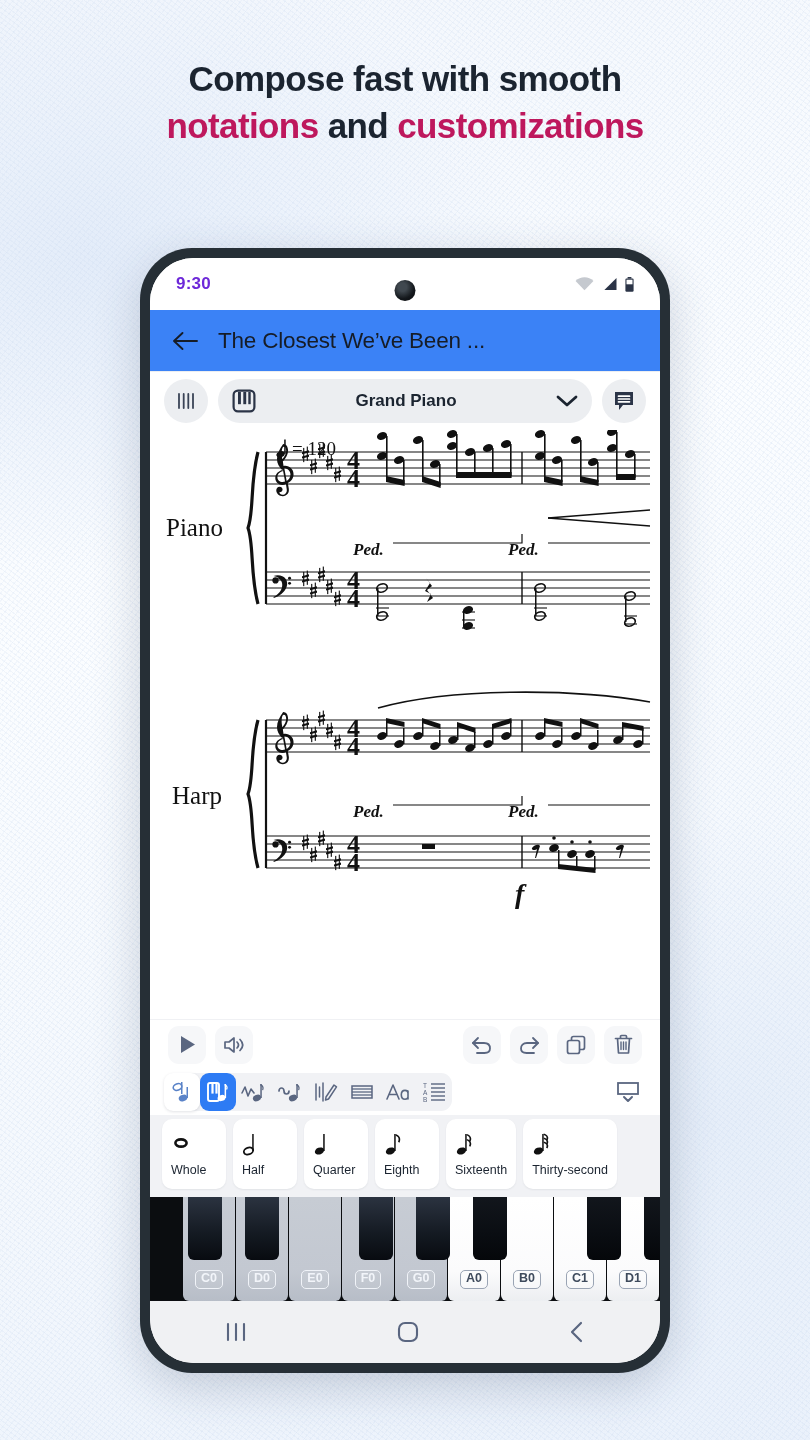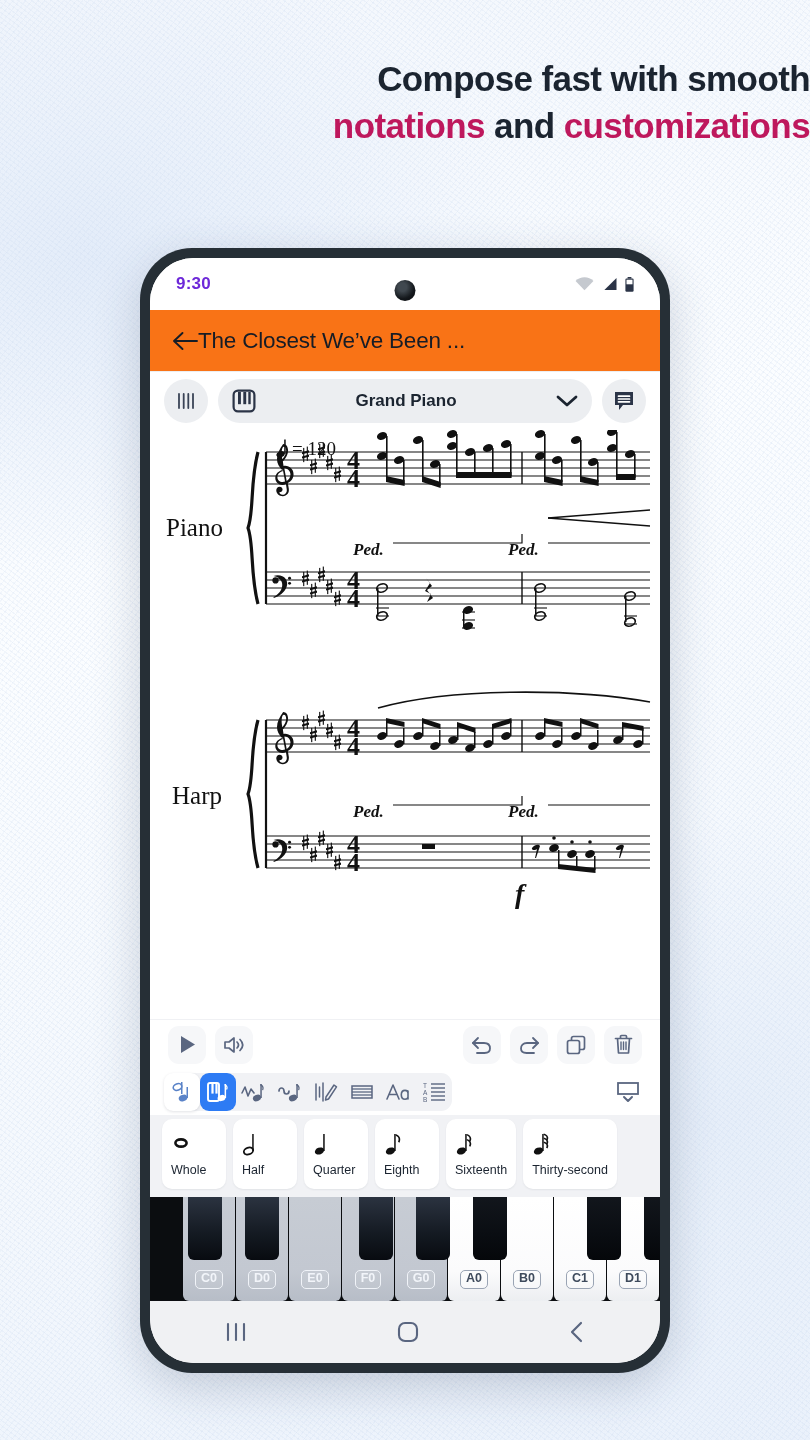--- a/index.html
+++ b/index.html
@@ -19,21 +19,21 @@
     position: absolute; inset: 0;
     background-image:
       repeating-linear-gradient(37deg, rgba(200,216,238,.22) 0 1px, rgba(255,255,255,0) 1px 4px),
       repeating-linear-gradient(128deg, rgba(198,214,238,.16) 0 1px, rgba(255,255,255,0) 1px 5px);
     pointer-events: none;
   }
 
   
   .headline {
     position: absolute; top: 56px; left: 0; right: 0;
-    text-align: right;
+    text-align: center;
     font-size: 35px; font-weight: bold;
     line-height: 1.33;
     color: #1b2430;
     letter-spacing: -0.6px;
     z-index: 3;
   }
   .headline .accent { color: #be185d; }
 
   
   .phone {
@@ -70,24 +70,24 @@
     background: radial-gradient(circle at 38% 34%, #40484f 0 22%, #14181c 60%, #05070a 100%);
   }
   .status-icons { margin-left: auto; display: flex; align-items: center; gap: 7px; }
   .ic-wifi { width: 19px; height: 14px; }
   .ic-signal { width: 17px; height: 14px; }
   .ic-batt { width: 9px; height: 15px; }
 
   
   .appbar {
     flex: 0 0 62px;
-    display: flex; align-items: center; 
+    display: flex; align-items: center; gap: 20px;
     padding: 0 22px;
     border-bottom: 1px solid #eceef1;
-    background: #f97316;
+    background: #3b82f6;
   }
   .back-arrow { width: 26px; height: 22px; flex: 0 0 26px; }
   .app-title {
     font-size: 22.5px; color: #161c26; letter-spacing: -.2px;
     white-space: nowrap; overflow: hidden;
   }
 
   
   .instrbar {
     flex: 0 0 58px;

